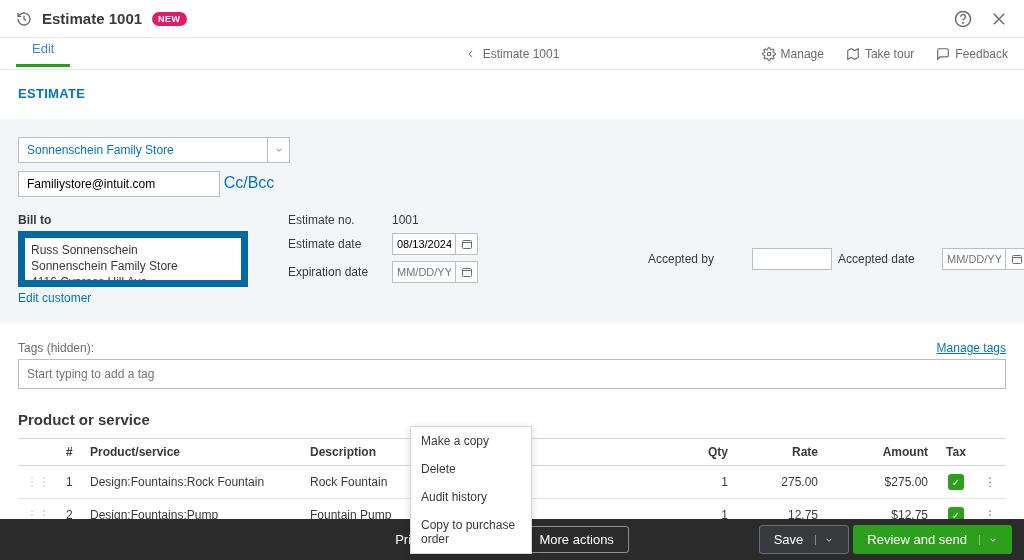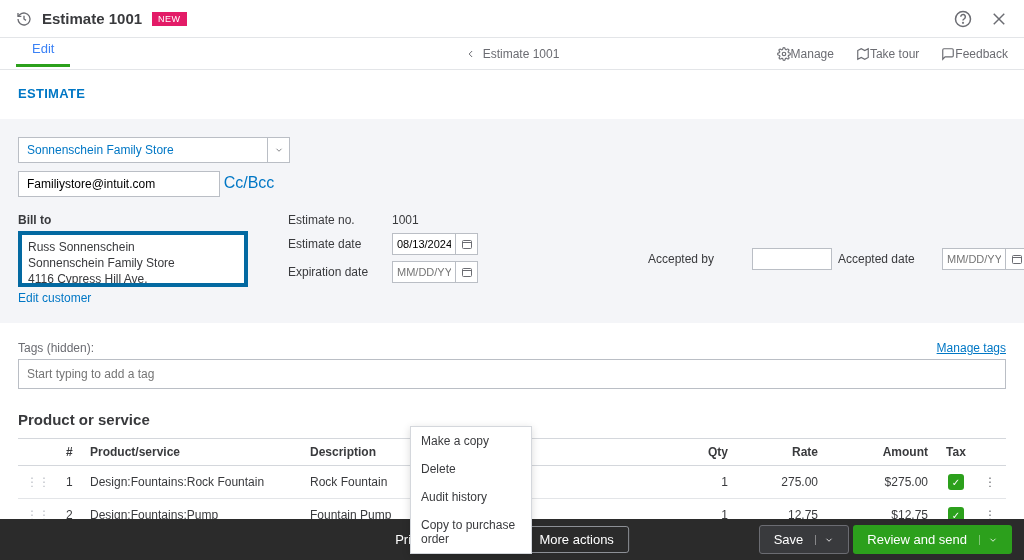--- a/index.html
+++ b/index.html
@@ -1,38 +1,38 @@
 <!DOCTYPE html>
 <html><head>
 <meta charset="utf-8">
 <style>
 *{box-sizing:border-box;margin:0;padding:0;font-family:-apple-system,BlinkMacSystemFont,"Segoe UI",Arial,sans-serif}
 body{background:#fff;font-size:13px;color:#393a3d;width:1024px;height:560px;overflow:hidden}
 .titlebar{height:38px;display:flex;align-items:center;padding:0 16px;border-bottom:1px solid #e3e5e8}
 .titlebar .history-icon{margin-right:10px;color:#6b6c72}
 .titlebar .title{font-size:15px;font-weight:600;margin-right:10px}
-.badge{background:#e31b67;color:#fff;font-size:9px;font-weight:400;padding:2px 6px;border-radius:0;letter-spacing:0.5px}
+.badge{background:#e31b67;color:#fff;font-size:9px;font-weight:700;padding:2px 6px;border-radius:7px;letter-spacing:0.5px}
 .titlebar-right{margin-left:auto;display:flex;gap:18px;color:#6b6c72}
 .titlebar-right span{cursor:pointer}
 .toolbar{height:32px;display:flex;align-items:center;border-bottom:1px solid #e3e5e8;padding:0 16px;position:relative}
 .tab-edit{font-size:13px;padding:0 16px 8px;border-bottom:3px solid #2ca01c;color:#3b82f6;font-weight:500}
 .breadcrumb{position:absolute;left:50%;transform:translateX(-50%);color:#6b6c72;font-size:12px;display:flex;align-items:center;gap:6px}
 .toolbar-right{margin-left:auto;display:flex;gap:22px;color:#6b6c72;font-size:12px}
-.toolbar-right .item{display:flex;align-items:center;cursor:pointer}
+.toolbar-right .item{display:flex;align-items:center;gap:5px;cursor:pointer}
 .scroll-area{height:449px;overflow-y:auto;padding:16px 18px 0}
 .section-title{color:#0077c5;font-weight:700;font-size:13px;letter-spacing:0.3px;margin-bottom:18px}
 .form-area{background:#f4f5f8;margin:0 -18px;padding:18px}
 .customer-select{width:250px;height:26px;border:1px solid #babec5;background:#fff;display:flex;align-items:center;padding:0 8px;color:#0077c5;font-size:12px;position:relative}
 .dd-btn{width:22px;height:26px;border:1px solid #babec5;border-left:none;background:#fff;display:flex;align-items:center;justify-content:center;color:#6b6c72}
 .email-input{width:202px;height:26px;border:1px solid #babec5;background:#fff;padding:0 8px;font-size:12px;margin-top:8px}
 .ccbcc{color:#0077c5;font-size:16px;margin-top:6px;display:inline-block}
 .form-cols{display:flex;gap:40px;margin-top:16px}
 .col-bill{width:230px}
 .col-label{font-size:12px;font-weight:600;margin-bottom:4px}
-.bill-box{width:230px;height:56px;border:4px solid #0369a1;background:#fff;padding:4px 6px;font-size:12px;line-height:1.35;overflow:hidden}
+.bill-box{width:230px;height:56px;border:7px solid #0369a1;background:#fff;padding:4px 6px;font-size:12px;line-height:1.35;overflow:hidden}
 .edit-link{color:#0077c5;font-size:12px;margin-top:4px;display:inline-block}
 .col-mid{display:flex;flex-direction:column;gap:6px;min-width:260px}
 .field-pair{display:flex;align-items:center;gap:8px}
 .field-pair .lbl{width:96px;font-size:12px;color:#393a3d}
 .field-pair .val{font-size:12px}
 .date-box{display:flex;align-items:center}
 .date-input{width:60px;height:22px;border:1px solid #babec5;background:#fff;font-size:11px;padding:0 4px}
 .date-icon{width:22px;height:22px;border:1px solid #babec5;border-left:none;background:#fff;display:flex;align-items:center;justify-content:center;color:#6b6c72}
 .col-right{display:flex;flex-direction:row;gap:6px;margin-left:60px}
 .accepted-input{width:80px;height:22px;border:1px solid #babec5;background:#fff}

